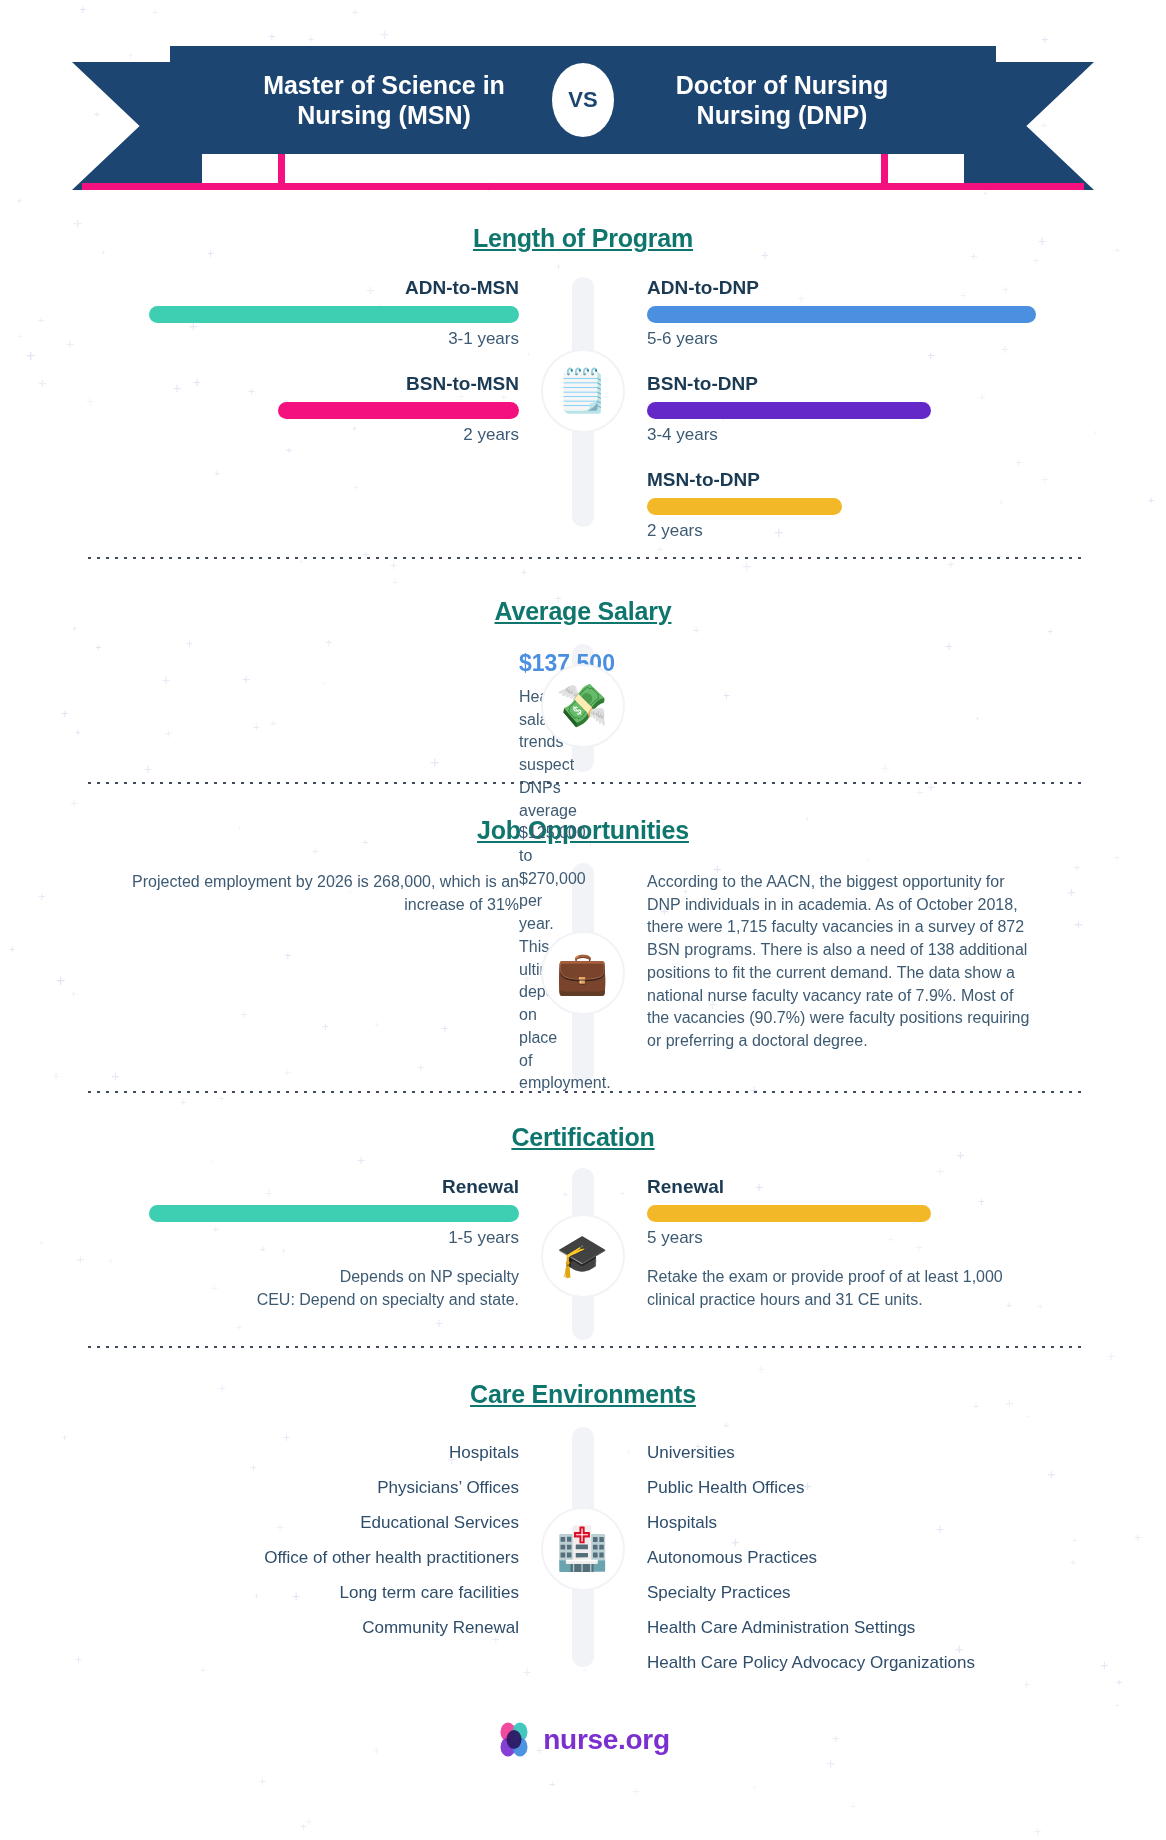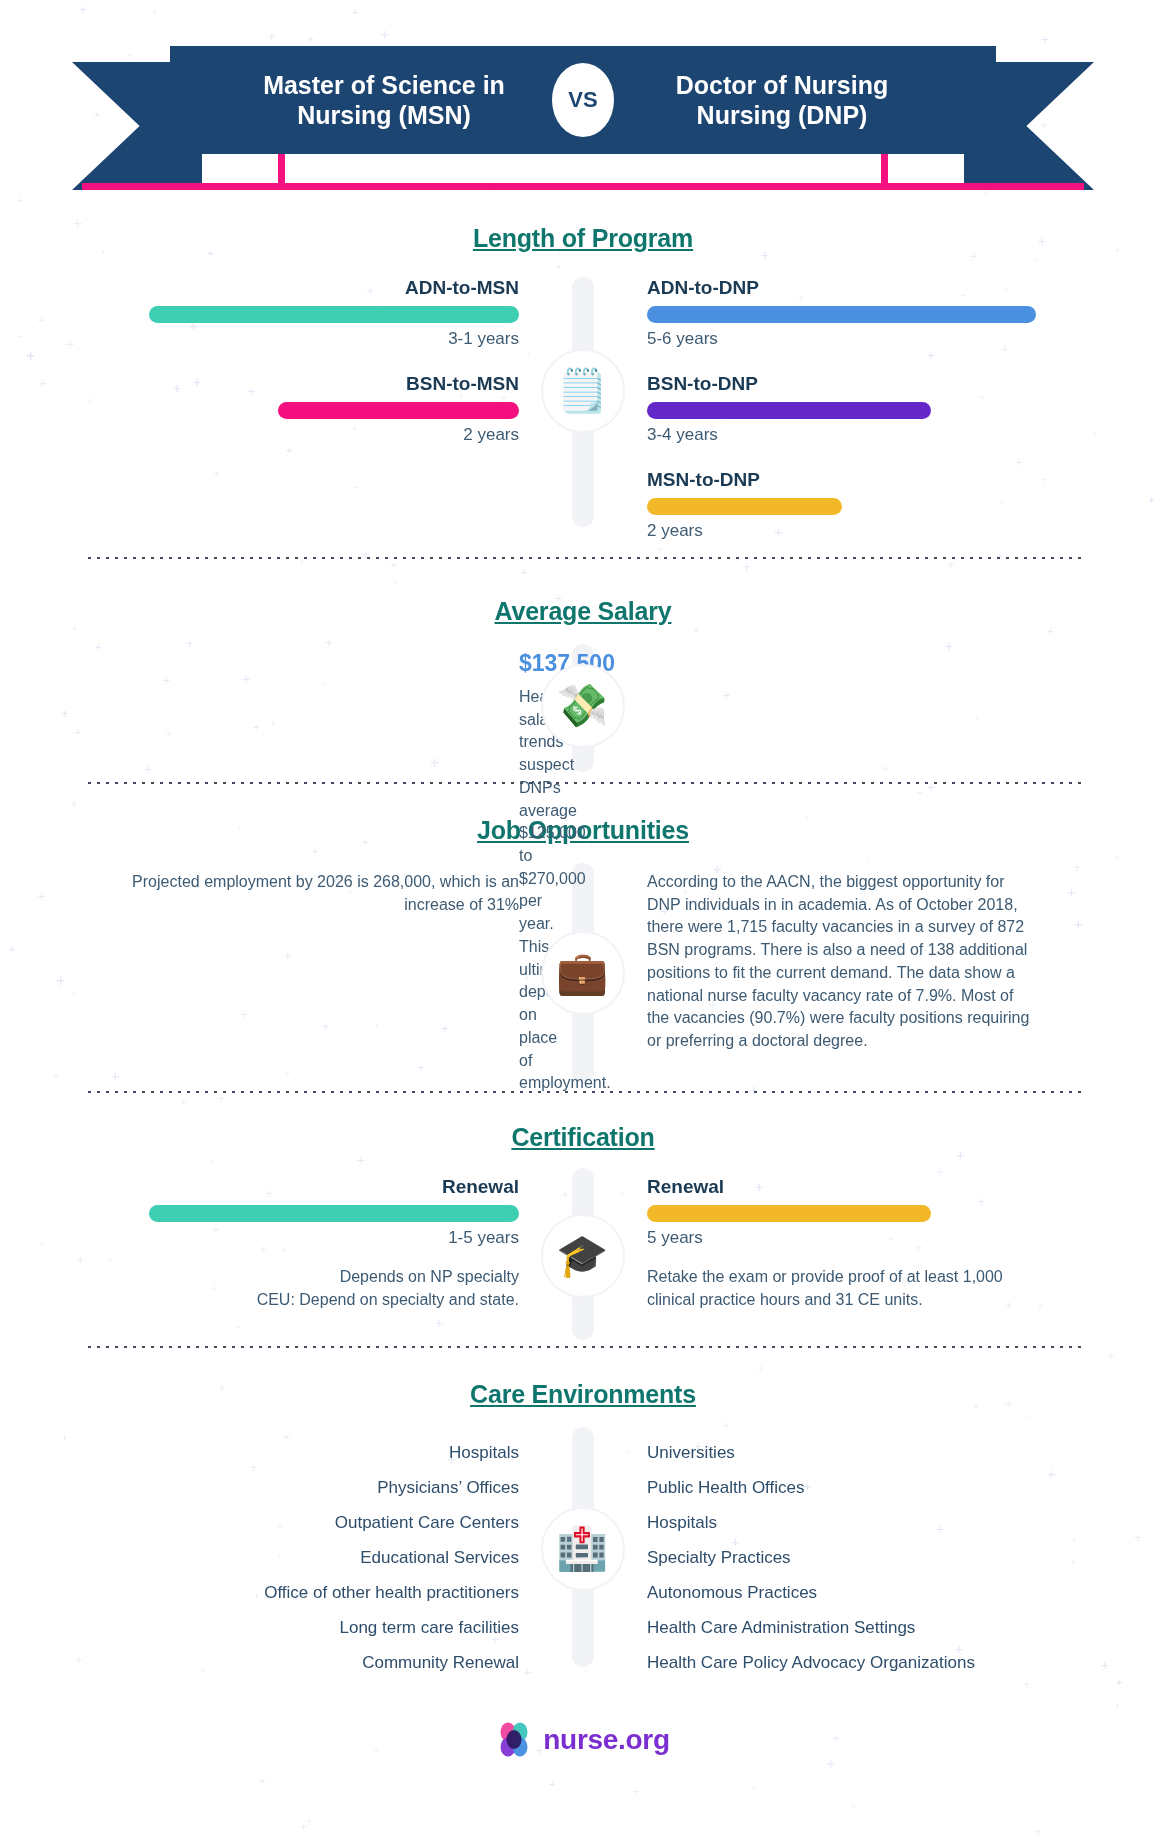--- a/index.html
+++ b/index.html
@@ -565,35 +565,34 @@
     <div style="position:relative; margin-top:26px; height:232px;">
       <div class="rail" style="top:-8px; height:240px;"></div>
       <div class="rail-icon" style="top:72px;">
         <span>🏥</span>
       </div>
       <div class="cols">
         <div class="col-left">
           <ul class="env-list">
             <li>Hospitals</li>
             <li>Physicians’ Offices</li>
-            <li>Outpatient Care Centers</li>
             <li>Educational Services</li>
             <li>Office of other health practitioners</li>
             <li>Long term care facilities</li>
             <li>Community Renewal</li>
           </ul>
         </div>
         <div class="col-mid"></div>
         <div class="col-right">
           <ul class="env-list">
             <li>Universities</li>
             <li>Public Health Offices</li>
             <li>Hospitals</li>
+            <li>Autonomous Practices</li>
             <li>Specialty Practices</li>
-            <li>Autonomous Practices</li>
             <li>Health Care Administration Settings</li>
             <li>Health Care Policy Advocacy Organizations</li>
           </ul>
         </div>
       </div>
     </div>
   </div>
 
   <div class="footer">
     <span class="logo-mark">

